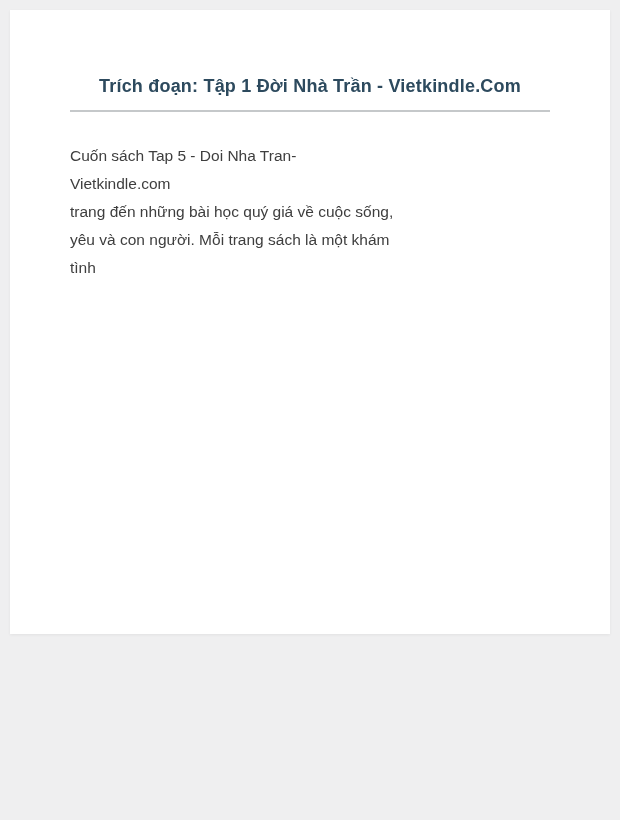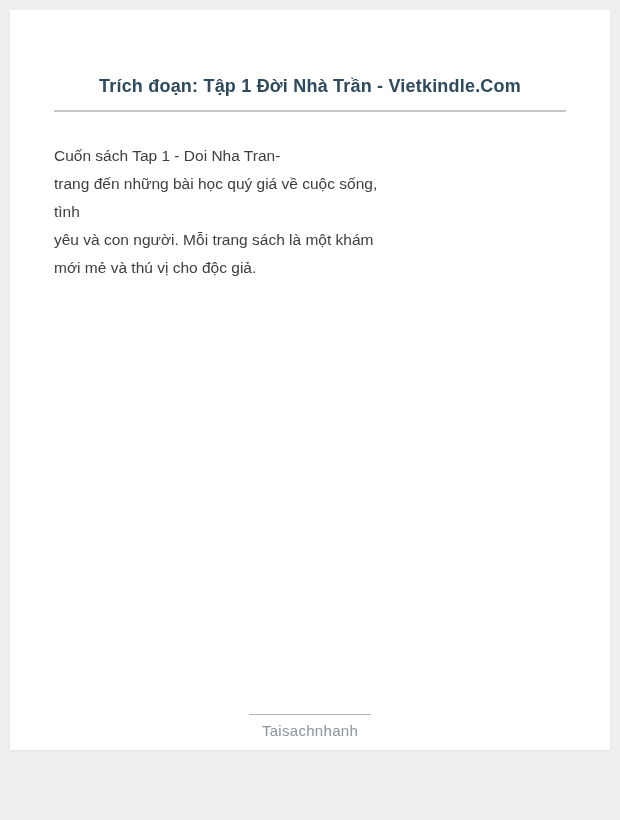--- a/index.html
+++ b/index.html
@@ -10,24 +10,24 @@
   }
   body {
     background: #efeff0;
     position: relative;
   }
   .card {
     position: absolute;
     left: 10px;
     top: 10px;
     width: 600px;
-    height: 740px;
+    height: 624px;
     background: #ffffff;
     box-shadow: 0 1px 3px rgba(0,0,0,0.06);
-    padding: 0 44px;
+    padding: 0 60px;
   }
   .page-title {
     margin-top: 63px;
     text-align: center;
     font-size: 18px;
     line-height: 26px;
     font-weight: bold;
     color: #2d4a5e;
     letter-spacing: 0.2px;
   }
@@ -68,25 +68,21 @@
 </head>
 <body>
 
 <div class="card">
 
   <h1 class="page-title">Trích đoạn: Tập 1 Đời Nhà Trần - Vietkindle.Com</h1>
 
   <hr class="title-divider">
 
   <div class="excerpt">
-    <div class="excerpt-line">Cuốn sách Tap 1 - Doi Nha Tran-</div>
+    <div class="excerpt-line">Cuốn sách Tap 5 - Doi Nha Tran-</div>
+    <div class="excerpt-line">Vietkindle.com</div>
     <div class="excerpt-line">trang đến những bài học quý giá về cuộc sống,</div>
+    <div class="excerpt-line">yêu và con người. Mỗi trang sách là một khám</div>
     <div class="excerpt-line">tình</div>
-    <div class="excerpt-line">yêu và con người. Mỗi trang sách là một khám</div>
-    <div class="excerpt-line">mới mẻ và thú vị cho độc giả.</div>
   </div>
 
-  <div class="footer">
-    <hr class="footer-line">
-    <div class="footer-text">Taisachnhanh</div>
-  </div>
 
 </div>
 
 </body></html>

